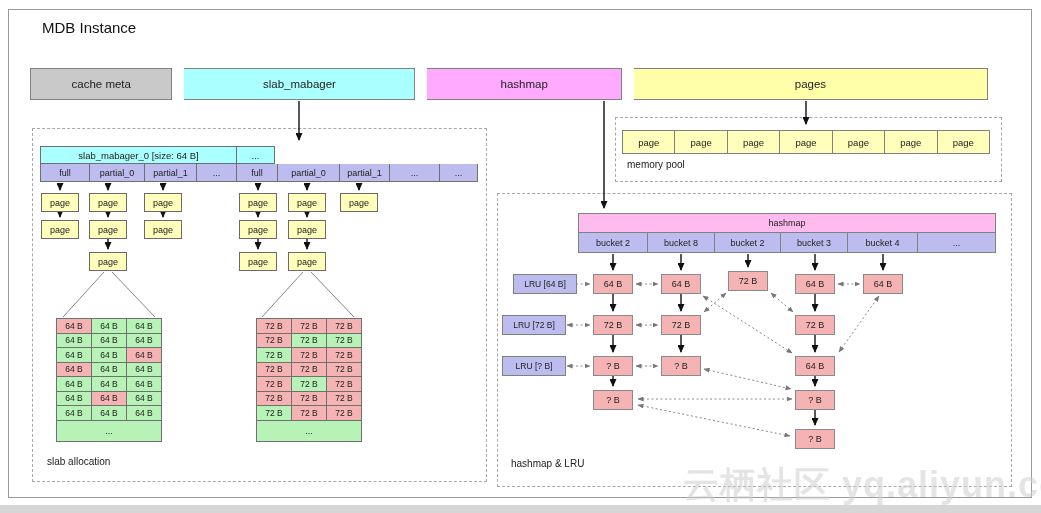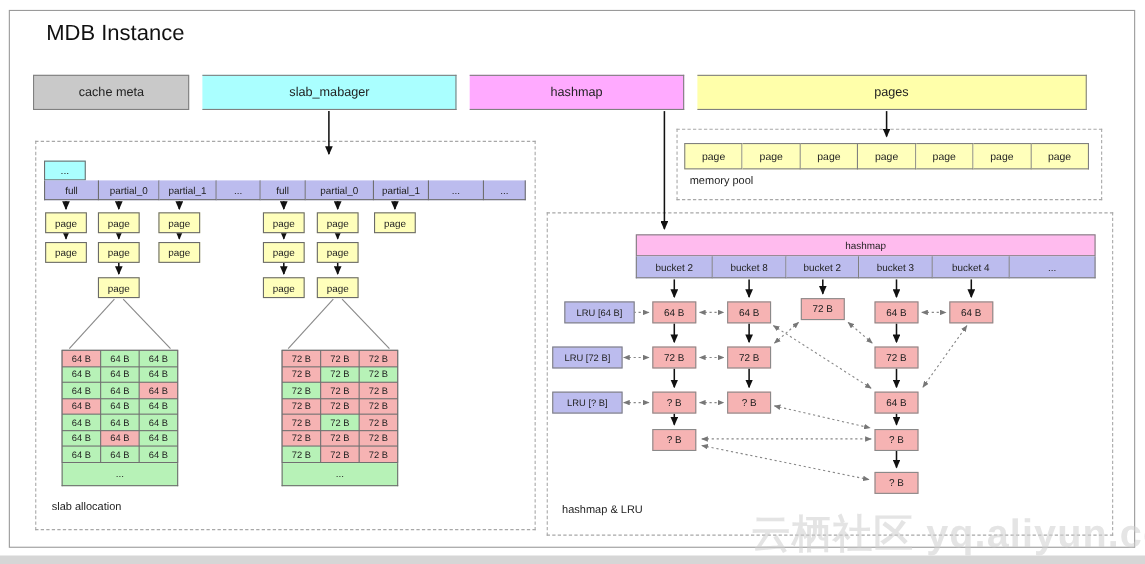--- a/index.html
+++ b/index.html
@@ -1,19 +1,19 @@
 <!DOCTYPE html>
 <html><head>
 <meta charset="utf-8">
 <style>
   html,body{margin:0;padding:0;background:#fff;font-family:"Liberation Sans",sans-serif;}
   #stage{position:relative;width:1041px;height:513px;background:#ffffff;overflow:hidden;color:#222;}
   .abs{position:absolute;box-sizing:border-box;}
   .outer-box{left:8px;top:9px;width:1024px;height:489px;border:1px solid #9a9a9a;background:#fff;}
-  .title{left:42px;top:19px;font-size:20px;color:#111;}
+  .title{left:42px;top:19px;font-size:15px;color:#111;}
   .top-bar{left:30px;top:68px;width:958px;height:32px;display:flex;gap:12px;}
   .seg{box-sizing:border-box;border:1px solid #808080;border-left:none;display:flex;align-items:center;justify-content:center;font-size:11.5px;}
   .seg:first-child{border-left:1px solid #808080;}
   .dashed-box{border:1px dashed #a8a8a8;}
   .zone-label{font-size:10px;color:#222;text-align:center;}
   .mp-row{left:622px;top:130px;width:368px;height:24px;display:flex;}
   .mp-cell{flex:1;box-sizing:border-box;border:1px solid #808080;border-left:none;background:#ffffbb;display:flex;align-items:center;justify-content:center;font-size:9.5px;position:relative;}
   .mp-cell:first-child{border-left:1px solid #808080;}
   .slab-table{left:40px;top:146px;width:438px;}
   .trow{display:flex;}
@@ -64,20 +64,21 @@
       <div class="mp-cell">page</div>
       <div class="mp-cell">page</div>
     </div>
   <div class="abs zone-label" style="left:627px;top:159px;">memory pool</div>
 
   <div class="abs dashed-box" style="left:32px;top:128px;width:455px;height:354px;"></div>
   <div class="abs zone-label" style="left:47px;top:456px;">slab allocation</div>
 
   <div class="abs slab-table">
     <div class="trow r1">
+      <div class="tcell hdr" style="width:197px">slab_mabager_0 [size: 64 B]</div>
       <div class="tcell hdr" style="width:38px">...</div>
     </div>
     <div class="trow r2">
       <div class="tcell sub" style="width:50px">full</div>
       <div class="tcell sub" style="width:55px">partial_0</div>
       <div class="tcell sub" style="width:52px">partial_1</div>
       <div class="tcell sub" style="width:40px">...</div>
       <div class="tcell sub" style="width:41px">full</div>
       <div class="tcell sub" style="width:62px">partial_0</div>
       <div class="tcell sub" style="width:50px">partial_1</div>

